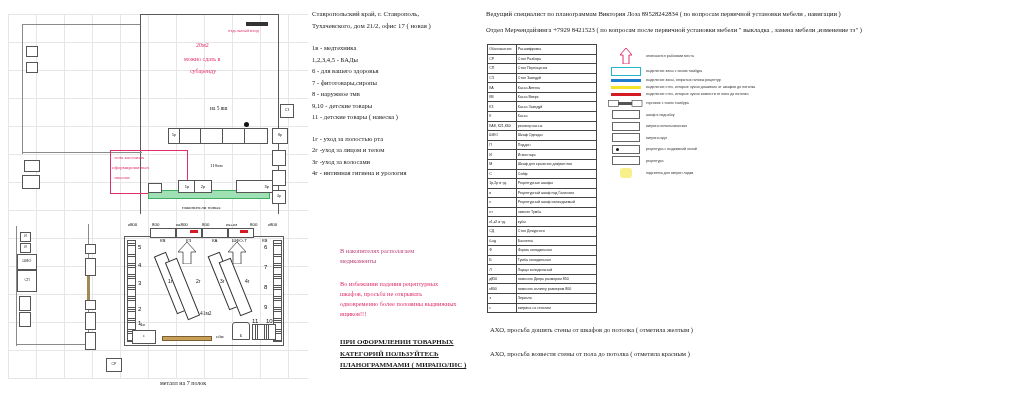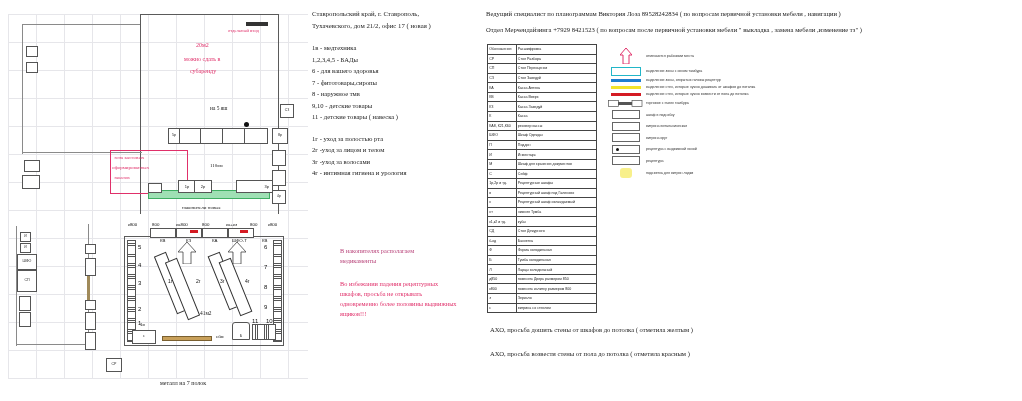--- a/index.html
+++ b/index.html
@@ -250,20 +250,21 @@
   <div class="listline">3г -уход за волосами</div>
   <div class="listline">4г - интимная гигиена и урология</div>
 </div>
 
 <div id="notescol" class="abs">
   <div class="note-dark">В накопителях располагаем</div>
   <div class="note-dark">медикаменты</div>
   <div style="height:13px;"></div>
   <div class="note-red" style="width:118px;">Во избежании падения рецептурных шкафов, просьба не открывать одновременно более половины выдвижных ящиков!!!</div>
   <div style="height:18px;"></div>
+  <div class="note-underline" style="width:152px;">ПРИ ОФОРМЛЕНИИ ТОВАРНЫХ КАТЕГОРИЙ ПОЛЬЗУЙТЕСЬ ПЛАНОГРАММАМИ ( МИРАПОЛИС )</div>
 </div>
 
 <div id="header" class="abs">
   <div class="hdr">Ведущий специалист по планограммам  Виктория Лоза 89528242834 ( по вопросам первичной установки мебели , навигации )</div>
   <div class="hdr">Отдел Мерчендайзинга  +7929 8421523   ( по вопросам после первичной установки мебели " выкладка , замена мебели ,изменение тз" )</div>
 </div>
 
 <table id="legtable" class="abs">
   <tbody id="legtable-body">
       <tr>

